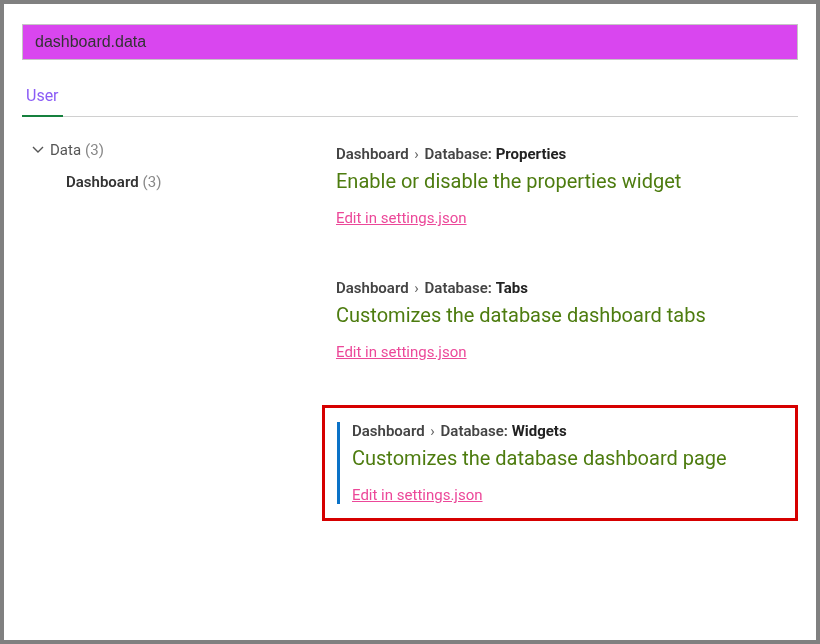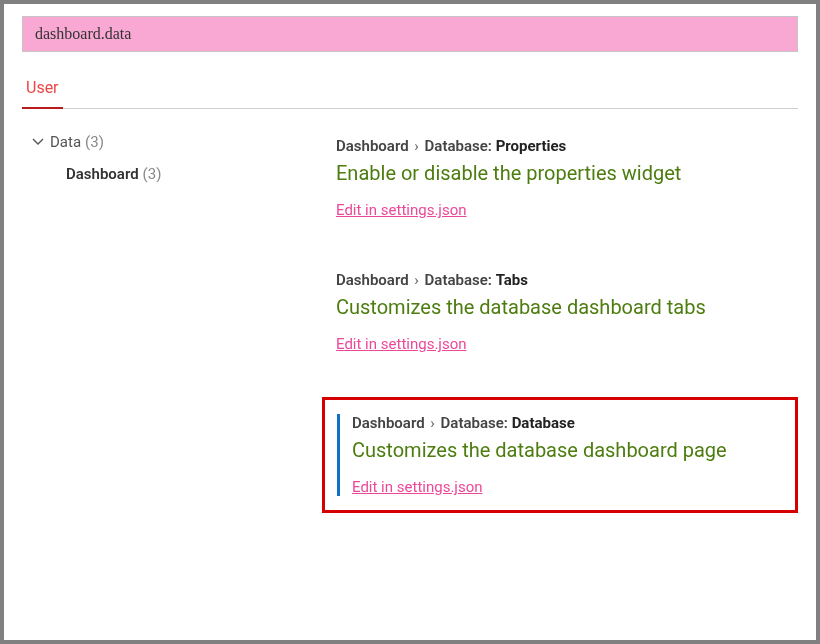--- a/index.html
+++ b/index.html
@@ -19,40 +19,41 @@
     }
     .container {
       padding: 12px 18px;
     }
     .search-box {
       width: 100%;
       border: 1px solid #c5c5c5;
       padding: 8px 12px;
       font-size: 16px;
       color: #333;
-      font-family: Liberation Serif, serif;
+      font-family: Liberation Sans, sans-serif;
       outline: none;
-      background: #f9a8d4;
+      background: #d946ef;
+      margin-top: 8px;
     }
     .tabs-row {
       display: flex;
       border-bottom: 1px solid #d0d0d0;
       margin-top: 16px;
     }
     .tab {
       padding: 10px 4px 10px 4px;
       margin-right: 24px;
       font-size: 16px;
       color: #444;
       cursor: pointer;
     }
     .tab.active {
-      border-bottom: 2px solid #b91c1c;
+      border-bottom: 2px solid #15803d;
       margin-bottom: -1px;
-      color: #ef4444;
+      color: #8b5cf6;
     }
     .content-wrap {
       display: flex;
       margin-top: 20px;
       gap: 20px;
     }
     .tree {
       width: 260px;
       flex-shrink: 0;
       padding-left: 8px;
@@ -189,21 +190,21 @@
         <div class="setting-desc">Customizes the database dashboard tabs</div>
         <span class="setting-link">Edit in settings.json</span>
       </div>
 
       <div class="highlighted-box">
         <div class="highlighted-inner">
           <div class="setting-title-line">
             <span class="setting-crumb">Dashboard</span>
             <span class="setting-sep">›</span>
             <span class="setting-crumb">Database:</span>
-            <span class="setting-leaf">Database</span>
+            <span class="setting-leaf">Widgets</span>
           </div>
           <div class="setting-desc">Customizes the database dashboard page</div>
           <span class="setting-link">Edit in settings.json</span>
         </div>
       </div>
 
     </div>
   </div>
 
 </div>

